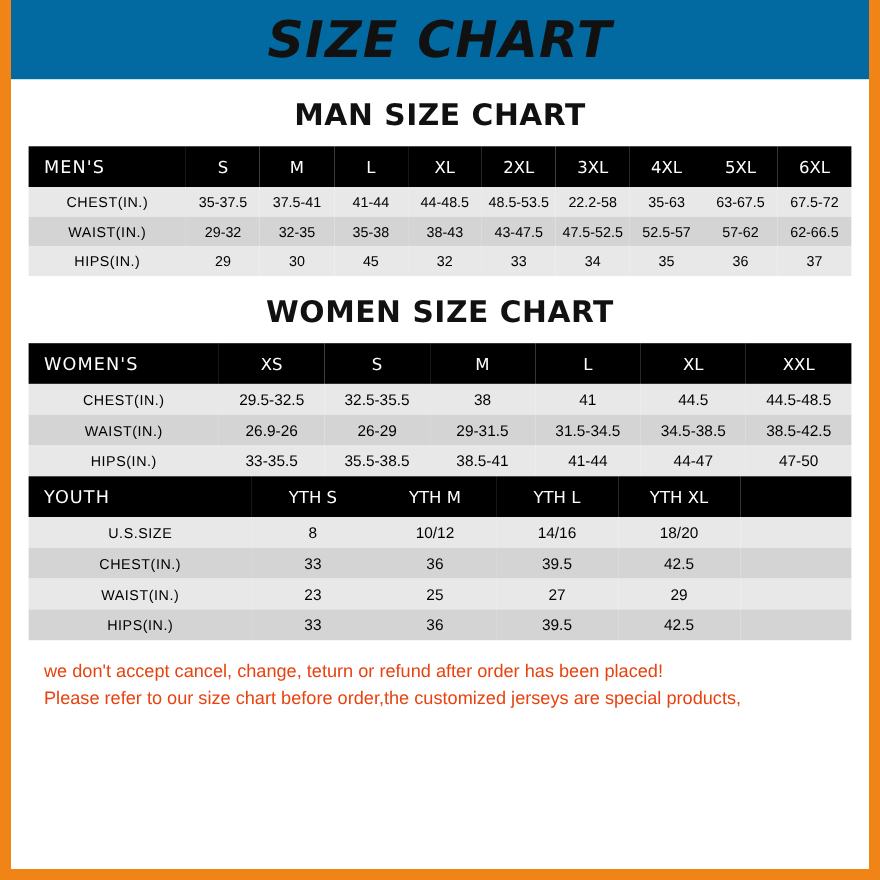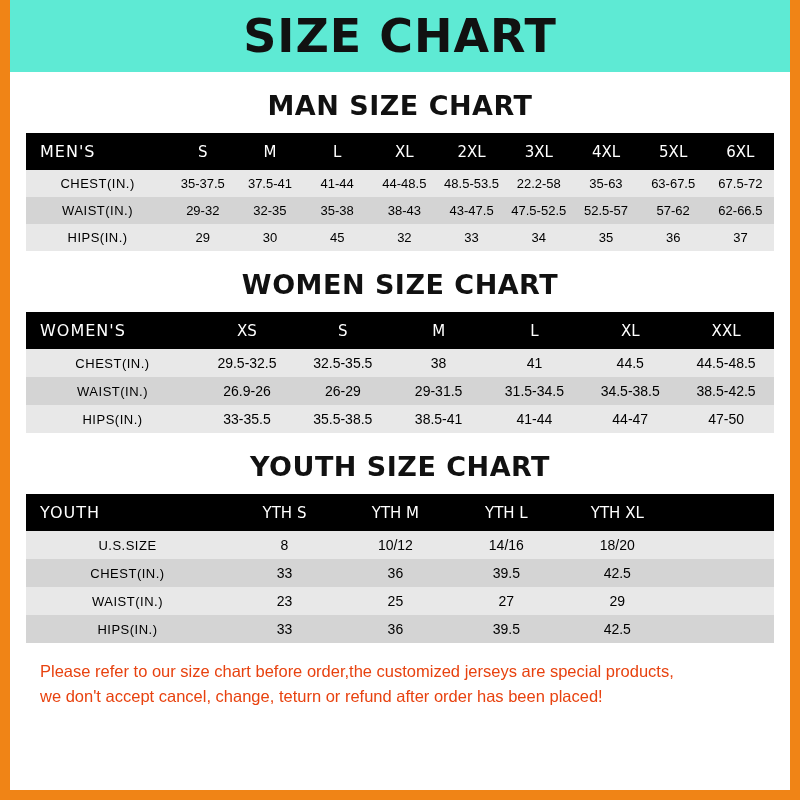--- a/index.html
+++ b/index.html
@@ -17,25 +17,26 @@
   .page {
     position: relative;
     width: 800px;
     height: 800px;
     box-sizing: border-box;
     border-left: 10px solid #f08416;
     border-right: 10px solid #f08416;
     background: #ffffff;
   }
   .header-banner {
-    background: #5eead4;
+    background: #0369a1;
     height: 72px;
     display: flex;
     align-items: center;
     justify-content: center;
+    font-style: italic;
   }
   .header-title {
     font-family: "DejaVu Sans", sans-serif;
     font-weight: bold;
     font-size: 46px;
     letter-spacing: 1px;
     color: #111111;
     text-transform: uppercase;
   }
   .content {
@@ -214,21 +215,20 @@
           <td>33-35.5</td>
           <td>35.5-38.5</td>
           <td>38.5-41</td>
           <td>41-44</td>
           <td>44-47</td>
           <td>47-50</td>
         </tr>
       </tbody>
     </table>
 
-    <div class="section-title">YOUTH SIZE CHART</div>
     <table class="size-table" style="font-size:14px;">
       <thead>
         <tr>
           <th class="rowhead" style="width:25%">YOUTH</th>
           <th>YTH S</th>
           <th>YTH M</th>
           <th>YTH L</th>
           <th>YTH XL</th>
           <th style="width:13%"></th>
         </tr>
@@ -263,20 +263,20 @@
           <td>33</td>
           <td>36</td>
           <td>39.5</td>
           <td>42.5</td>
           <td></td>
         </tr>
       </tbody>
     </table>
 
     <div class="footer-note">
+      <span class="line">we don't accept cancel, change, teturn or refund after order has been placed!</span>
       <span class="line">Please refer to our size chart before order,the customized jerseys are special products,</span>
-      <span class="line">we don't accept cancel, change, teturn or refund after order has been placed!</span>
     </div>
 
   </div>
 
   <div class="bottom-bar"></div>
 </div>
 
 </body></html>

